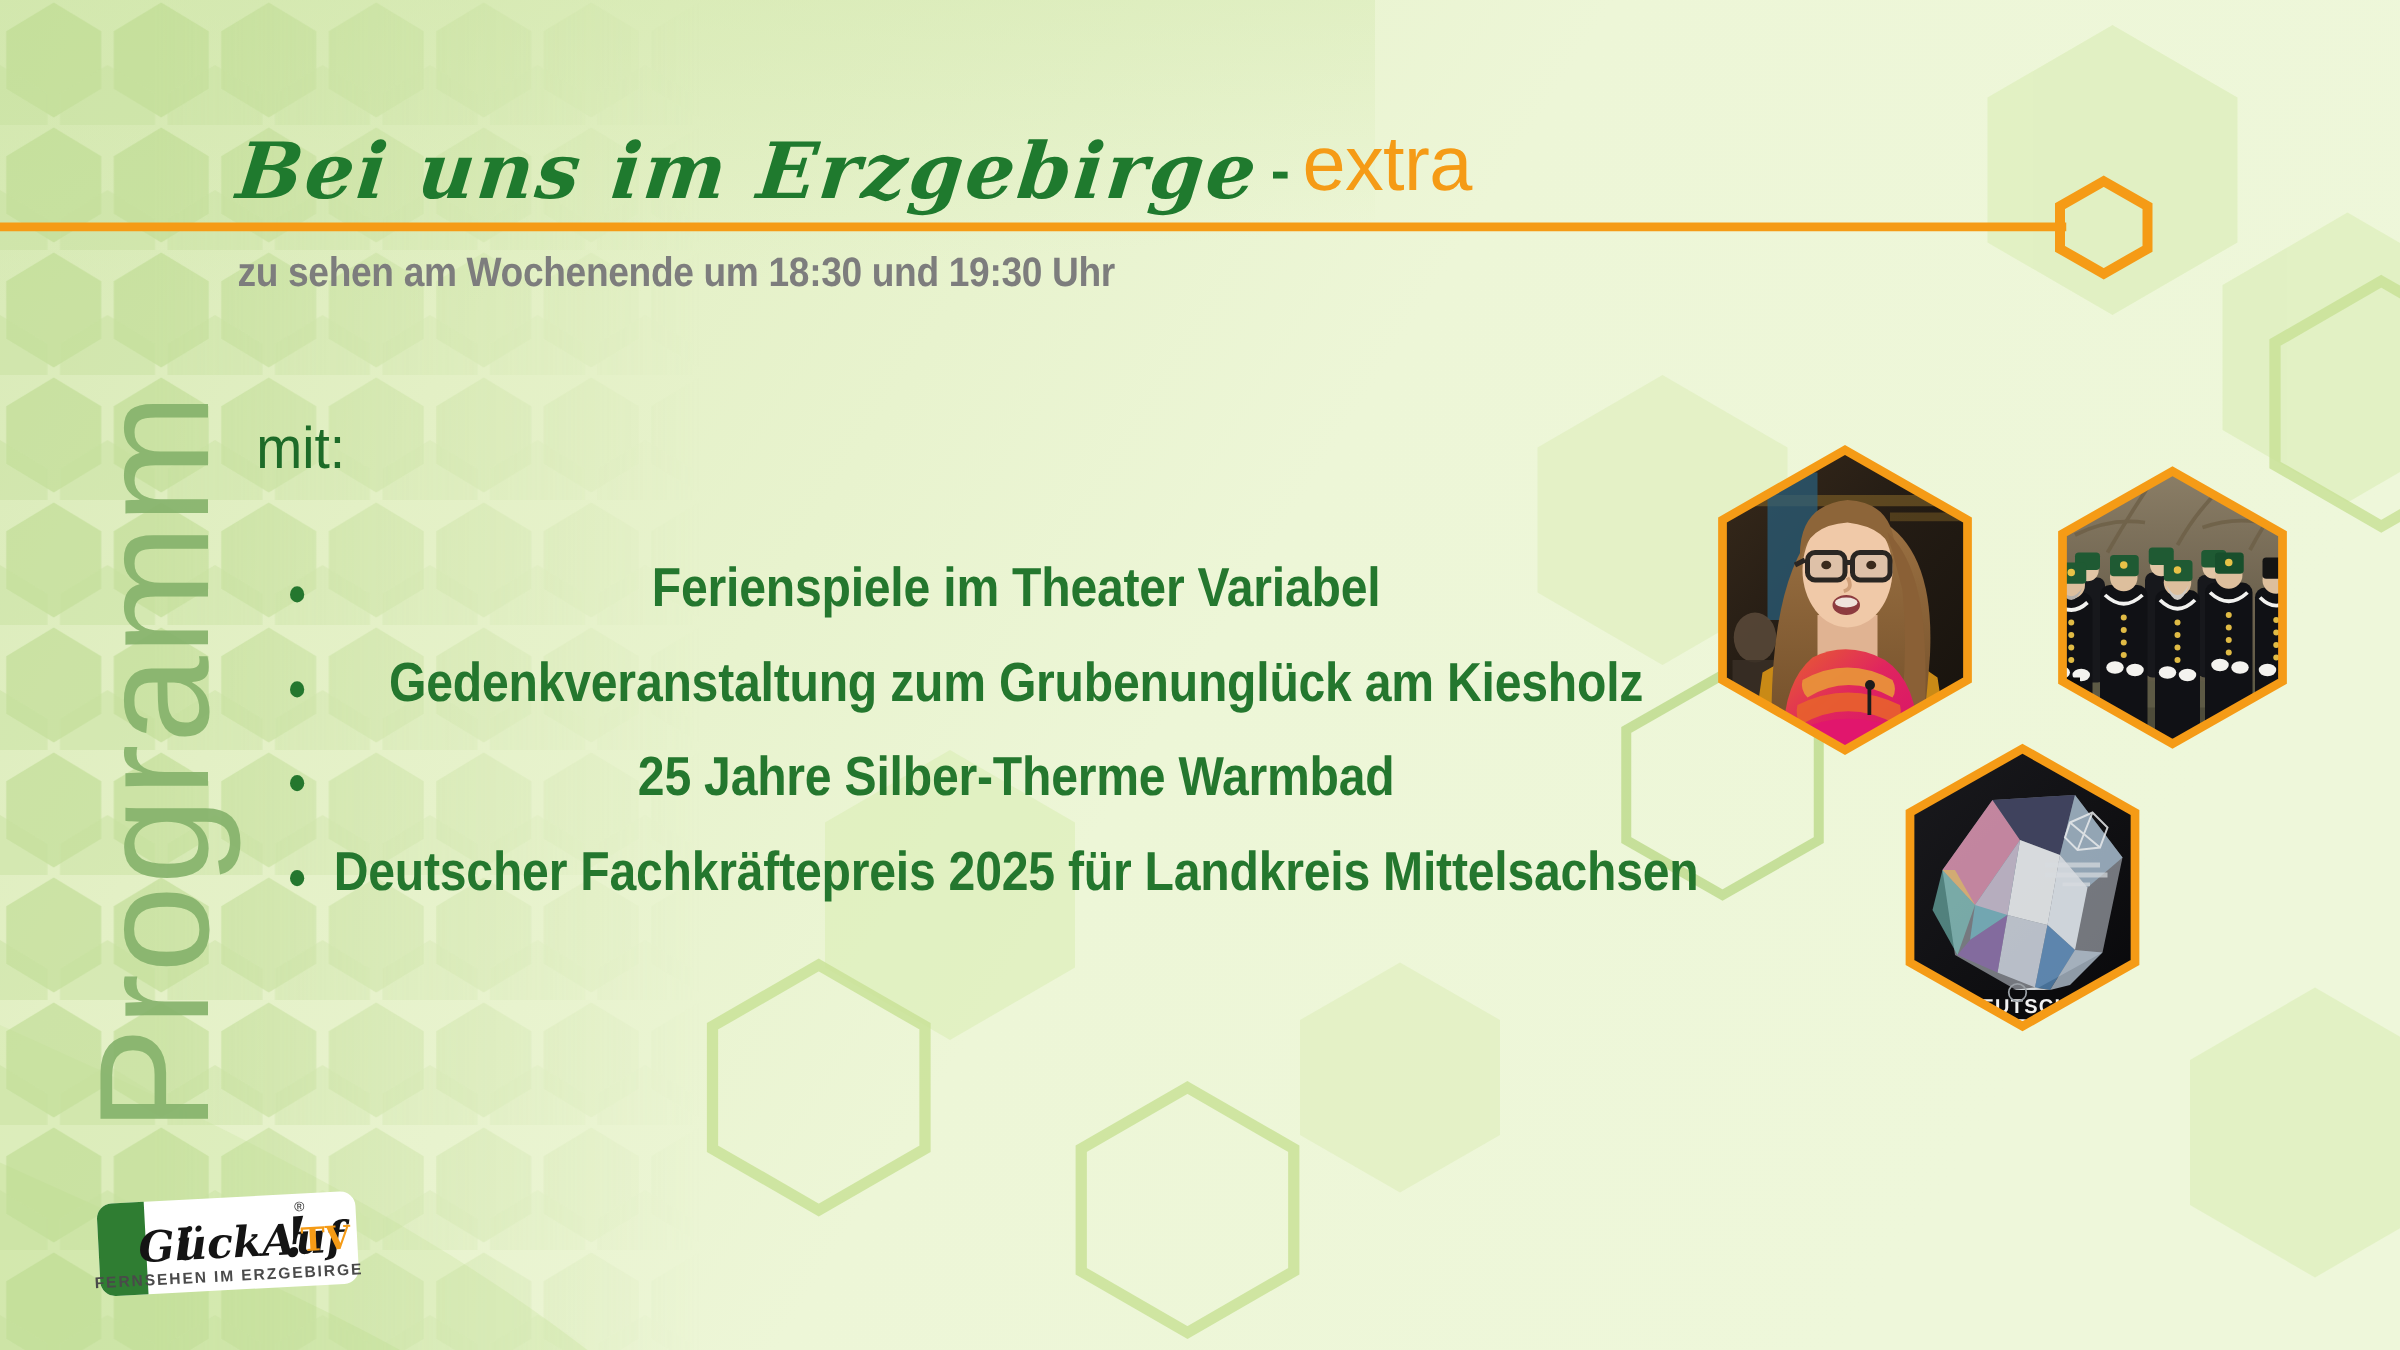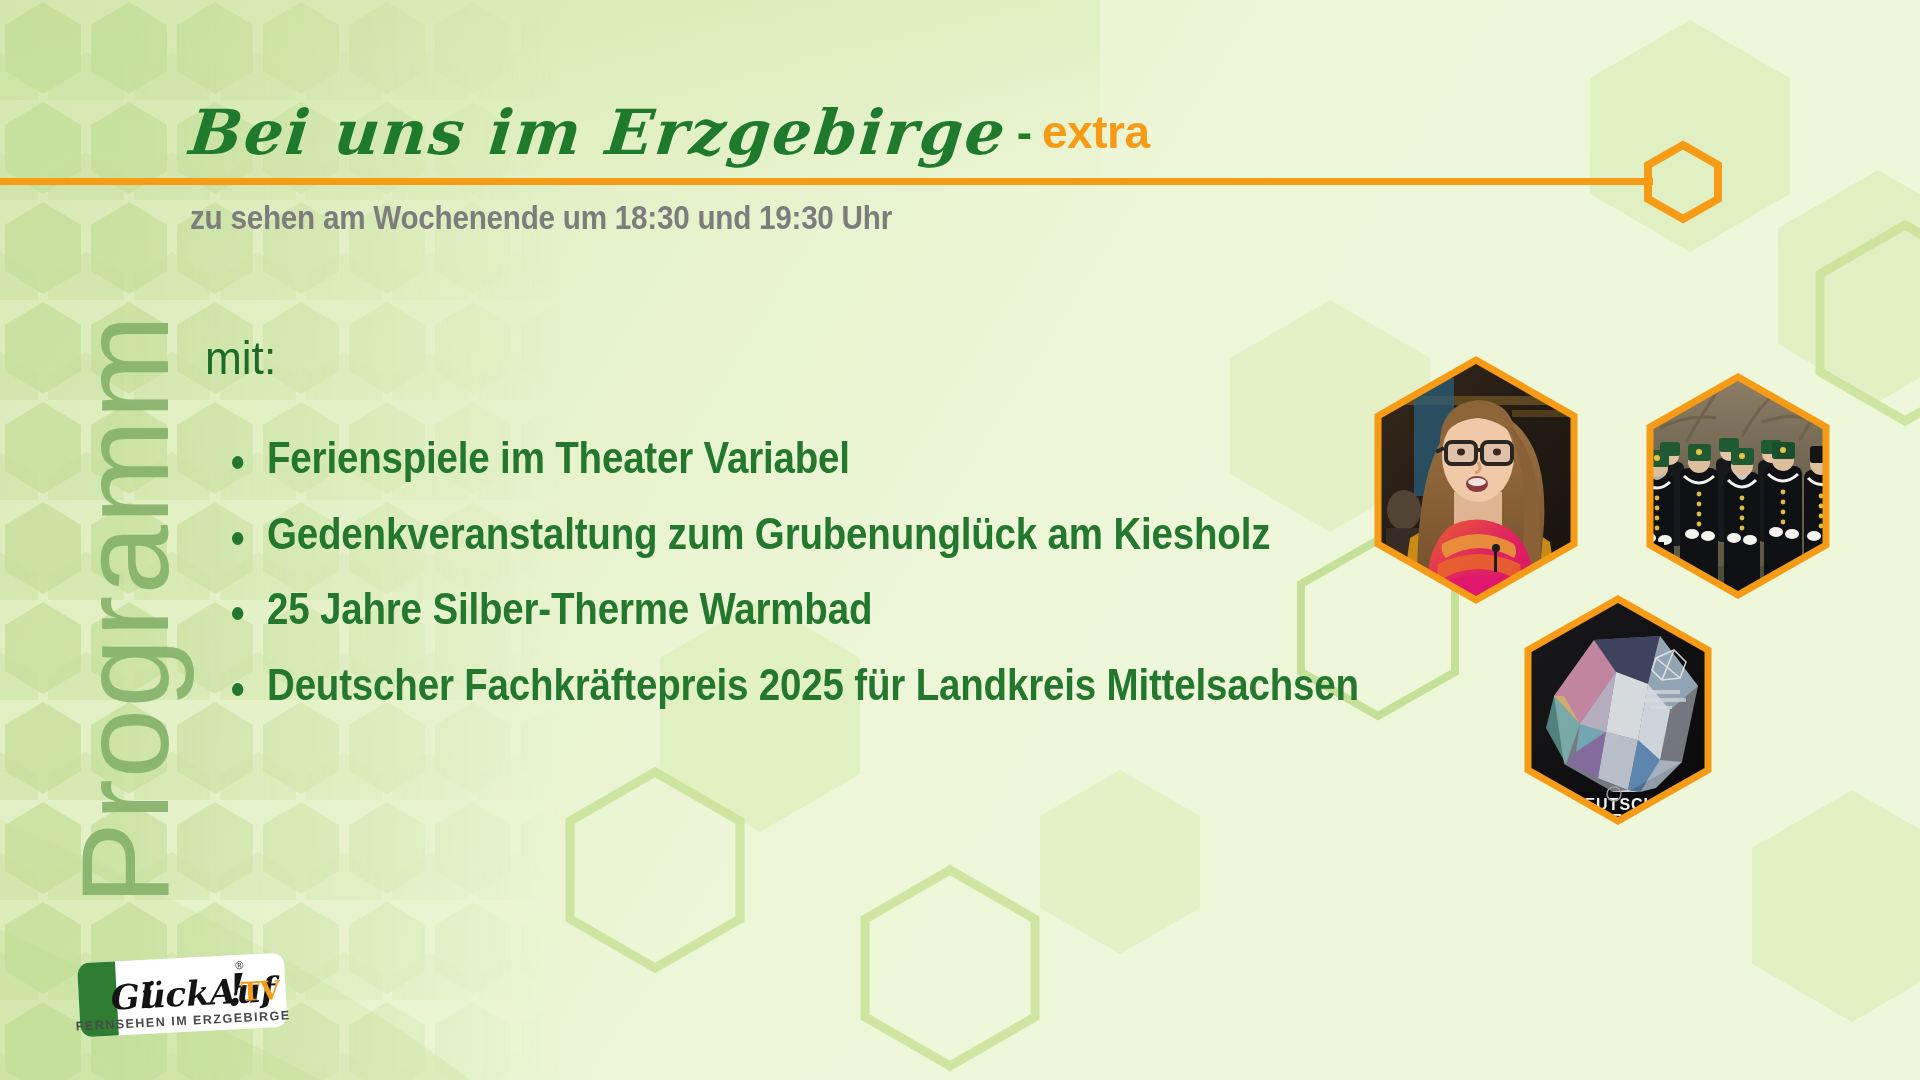--- a/index.html
+++ b/index.html
@@ -43,21 +43,21 @@
     transform:skewX(-6deg);
     display:inline-block;
   }
   .title-dash{
     font-family:"Liberation Sans", sans-serif;
     font-weight:700; font-size:46px; color:#1f7a2e;
     display:inline-block; vertical-align:6px; padding:0 10px;
   }
   .title-extra{
     font-family:"Liberation Sans", sans-serif;
-    font-weight:700; font-size:46px; letter-spacing:-.5px;
+    font-weight:400; font-size:62px; letter-spacing:-.5px;
     color:#f59b16; display:inline-block; vertical-align:6px;
   }
 
   .rule{
     position:absolute; left:0; top:178px; width:1653px; height:7px;
     background:#f59b16;
   }
   .rule-hex{
     position:absolute; left:1640px; top:140px; width:86px; height:84px;
   }
@@ -83,22 +83,23 @@
   }
 
   
   .mit{
     position:absolute; left:205px; top:330px;
     font-family:"Liberation Sans", sans-serif;
     font-weight:400; font-size:47px; color:#1d6b28;
     transform:scaleX(.94); transform-origin:left center;
   }
   .bullets{
-    position:absolute; left:225px; top:434px;
+    position:absolute; left:225px; top:447px;
     list-style:none;
+    text-align:center;
   }
   .bullets li{
     position:relative;
     padding-left:48px;
     margin-bottom:28px;
     font-family:"Liberation Sans", sans-serif;
     font-weight:700; font-size:44px; line-height:1.08;
     color:#24772e; letter-spacing:-.2px;
     transform:scaleX(.875); transform-origin:left center;
     white-space:nowrap;

